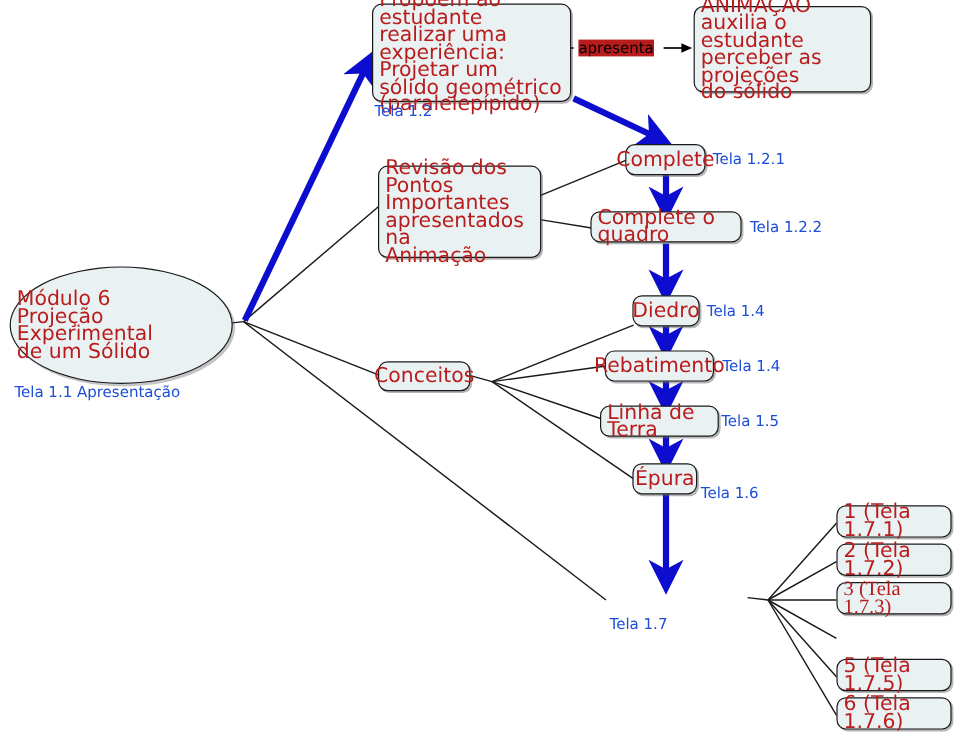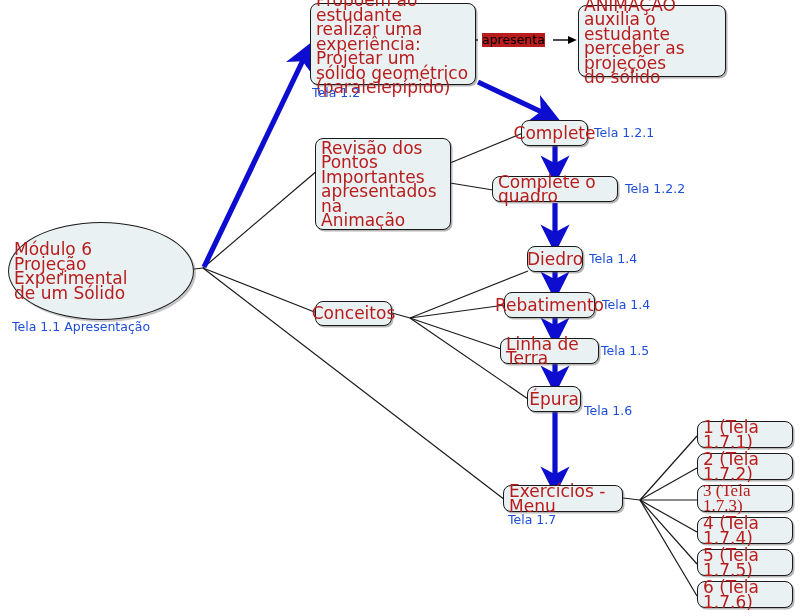--- a/index.html
+++ b/index.html
@@ -145,21 +145,21 @@
 
   <div class="edge-label" style="left:482px; top:33px;">apresenta</div>
 
   <div class="node" style="left:578px; top:5px; width:148px; height:72px;">
     <span class="label">ANIMAÇÃO
 auxilia o estudante
 perceber as projeções
 do sólido</span>
   </div>
 
-  <div class="node" style="left:315px; top:138px; width:136px; height:92px;">
+  <div class="node" style="left:315px; top:138px; width:136px; height:77px;">
     <span class="label">Revisão dos
 Pontos Importantes
 apresentados na
 Animação</span>
   </div>
 
   <div class="node" style="left:521px; top:120px; width:67px; height:26px;">
     <span class="label">Complete</span>
   </div>
   <div class="tela" style="left:594px; top:126px;">Tela 1.2.1</div>
@@ -186,37 +186,31 @@
   <div class="node" style="left:500px; top:338px; width:99px; height:26px;">
     <span class="label">Linha de Terra</span>
   </div>
   <div class="tela" style="left:601px; top:344px;">Tela 1.5</div>
 
   <div class="node" style="left:527px; top:386px; width:54px; height:26px;">
     <span class="label">Épura</span>
   </div>
   <div class="tela" style="left:584px; top:404px;">Tela 1.6</div>
 
-  <div class="node" style="left:503px; top:485px; width:120px; height:27px;">
-    <span class="label">Exercícios - Menu</span>
-  </div>
   <div class="tela" style="left:508px; top:513px;">Tela 1.7</div>
 
   <div class="node" style="left:697px; top:421px; width:96px; height:27px;">
     <span class="label">1 (Tela 1.7.1)</span>
   </div>
   <div class="node" style="left:697px; top:453px; width:96px; height:27px;">
     <span class="label">2 (Tela 1.7.2)</span>
   </div>
   <div class="node" style="left:697px; top:485px; width:96px; height:27px;font-family:Liberation Serif, serif;">
     <span class="label">3 (Tela 1.7.3)</span>
   </div>
-  <div class="node" style="left:697px; top:517px; width:96px; height:27px;">
-    <span class="label">4 (Tela 1.7.4)</span>
-  </div>
   <div class="node" style="left:697px; top:549px; width:96px; height:27px;">
     <span class="label">5 (Tela 1.7.5)</span>
   </div>
   <div class="node" style="left:697px; top:581px; width:96px; height:27px;">
     <span class="label">6 (Tela 1.7.6)</span>
   </div>
 
 </div>
 
 </body></html>

